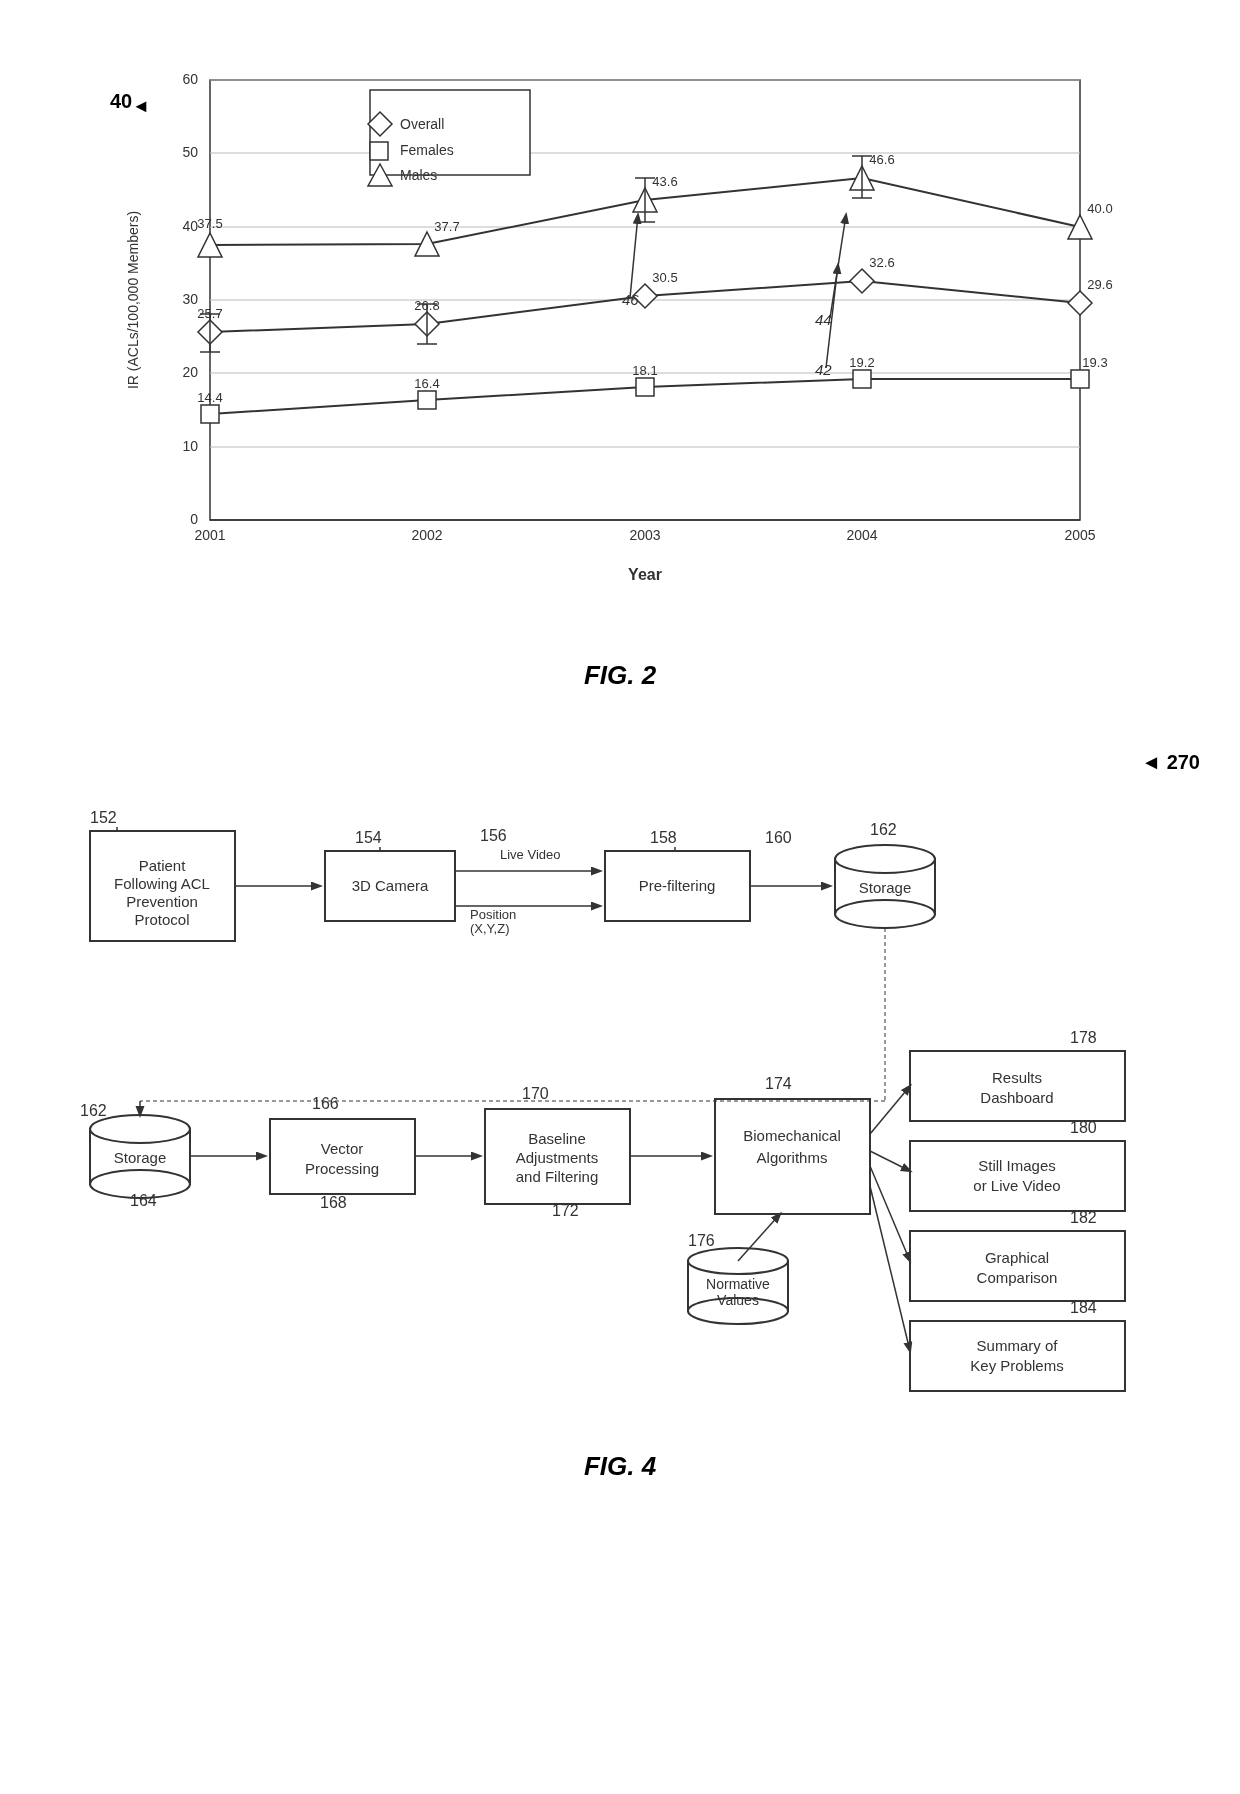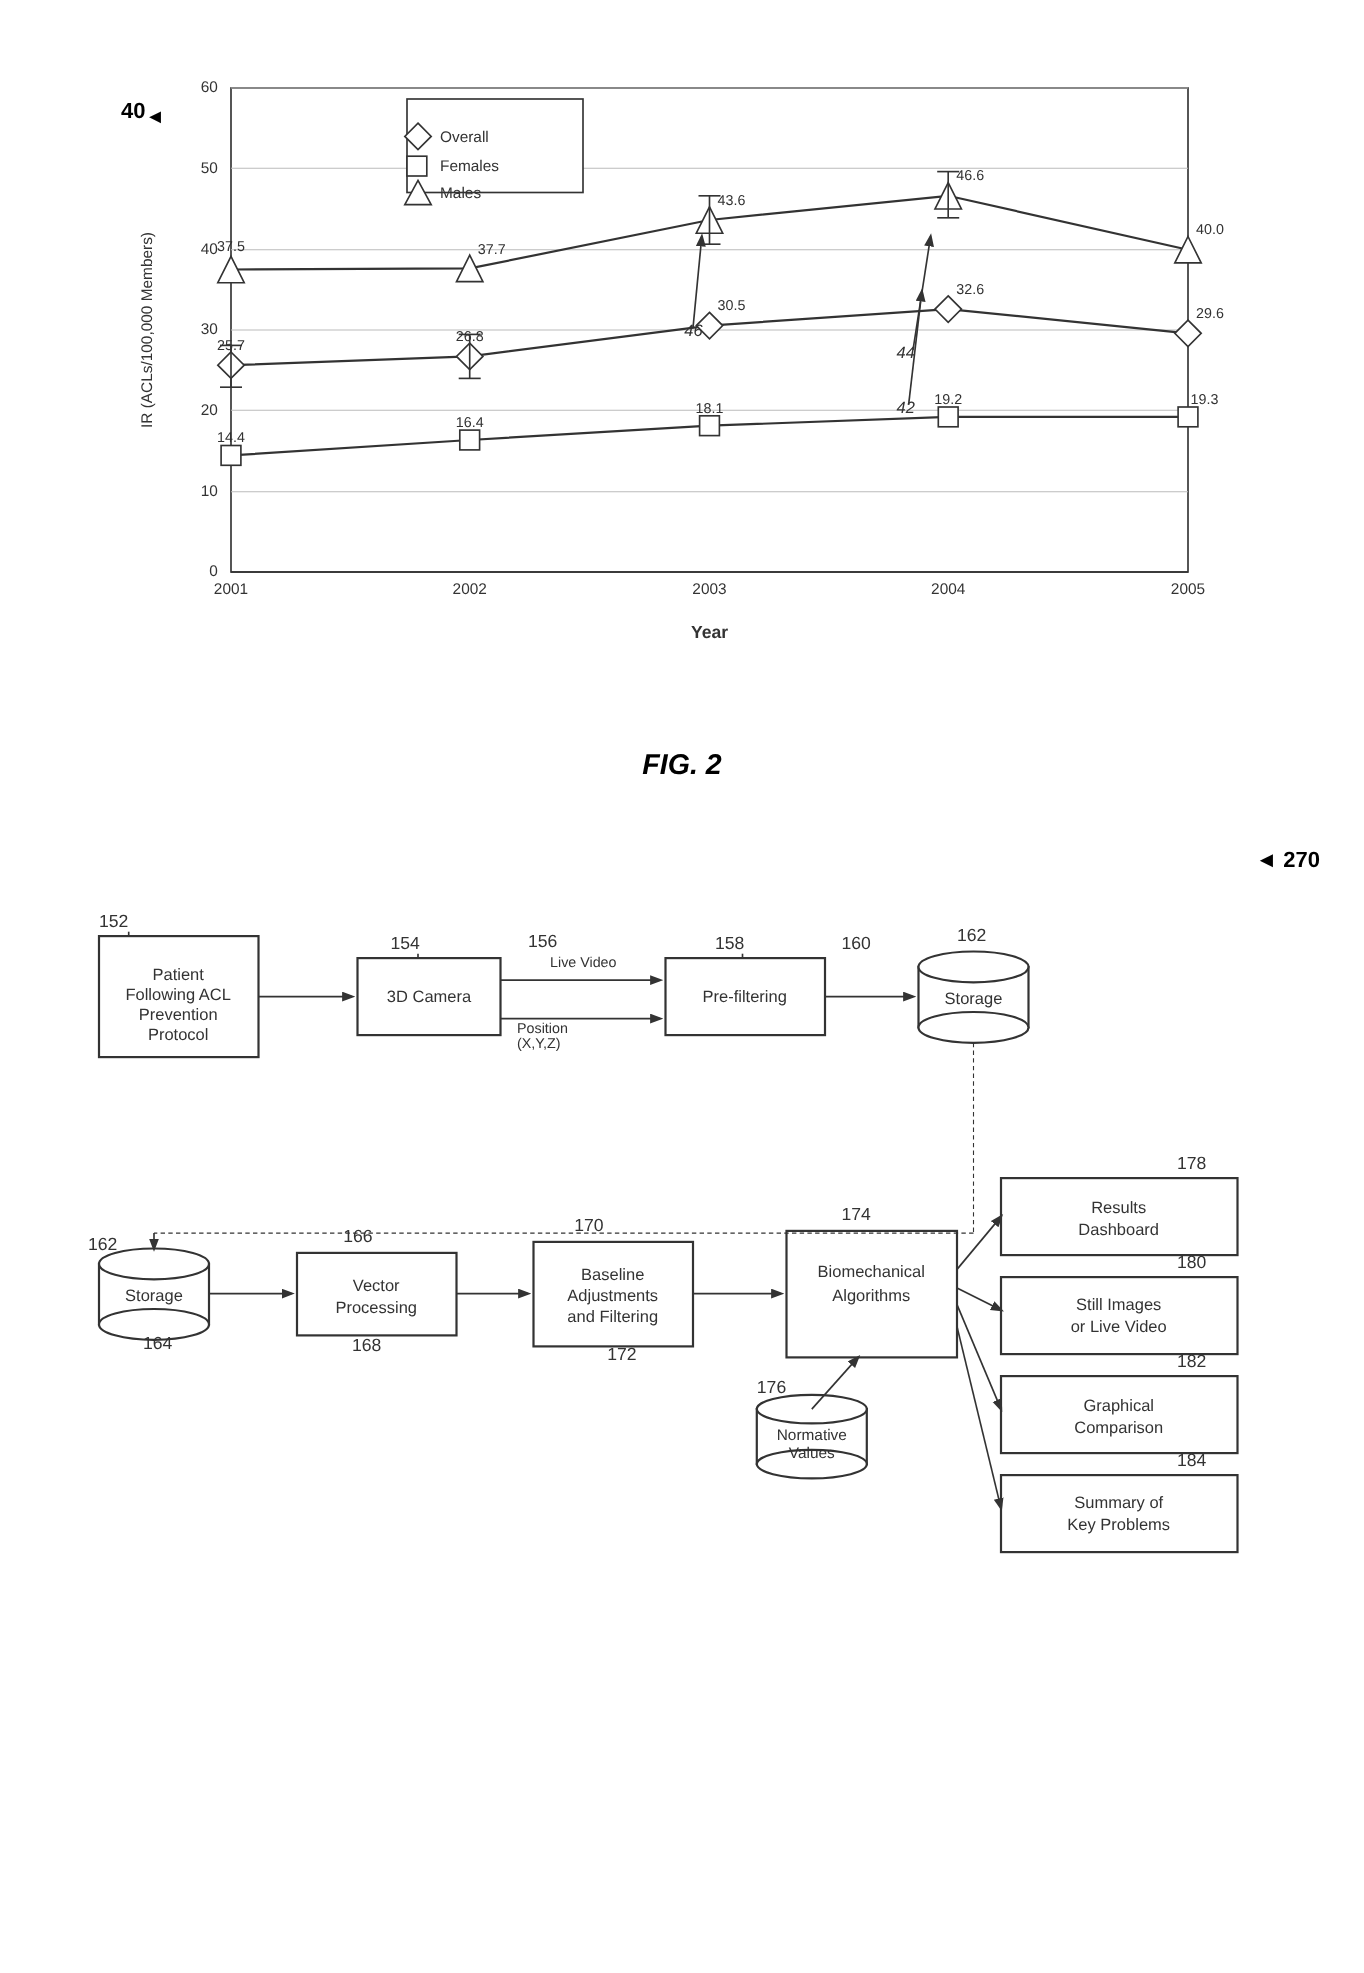--- a/index.html
+++ b/index.html
@@ -23,21 +23,20 @@
     
     .fig2-section {
       position: relative;
       margin-top: 20px;
     }
 
     .fig-caption {
       text-align: center;
       font-size: 26px;
       font-weight: bold;
-      margin-top: 20px;
       font-style: italic;
     }
 
     
     .fig4-section {
       margin-top: 60px;
       position: relative;
     }
 
     .fig4-caption {
@@ -315,15 +314,16 @@
 
         <defs>
           <marker id="arrow2" markerWidth="8" markerHeight="8" refX="6" refY="3" orient="auto">
             <path d="M0,0 L0,6 L8,3 z" fill="#333"></path>
           </marker>
         </defs>
 
       </svg>
     </div>
 
+    <div class="fig4-caption">FIG. 4</div>
   </div>
 
 </div>
 
 </body></html>

